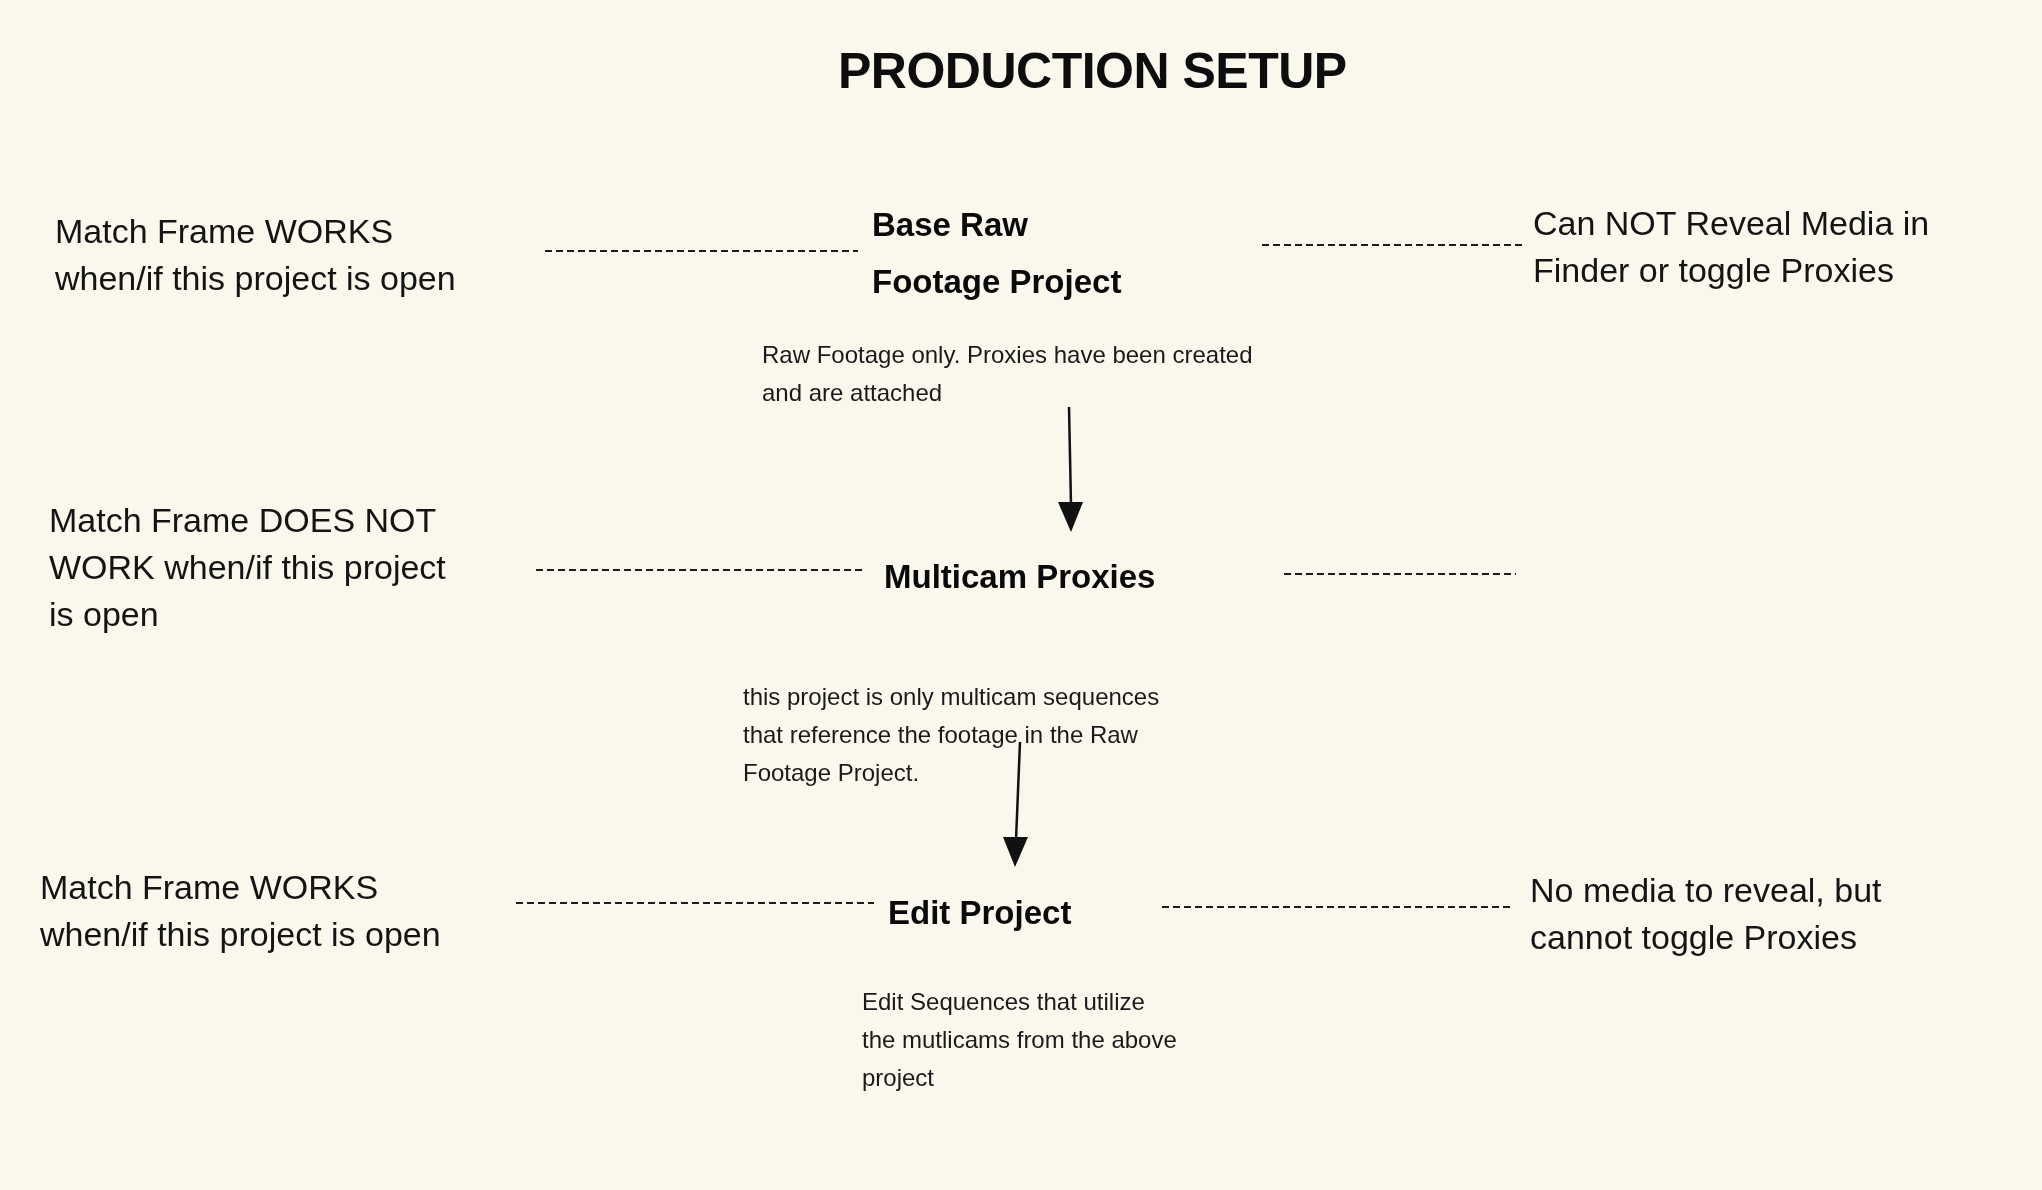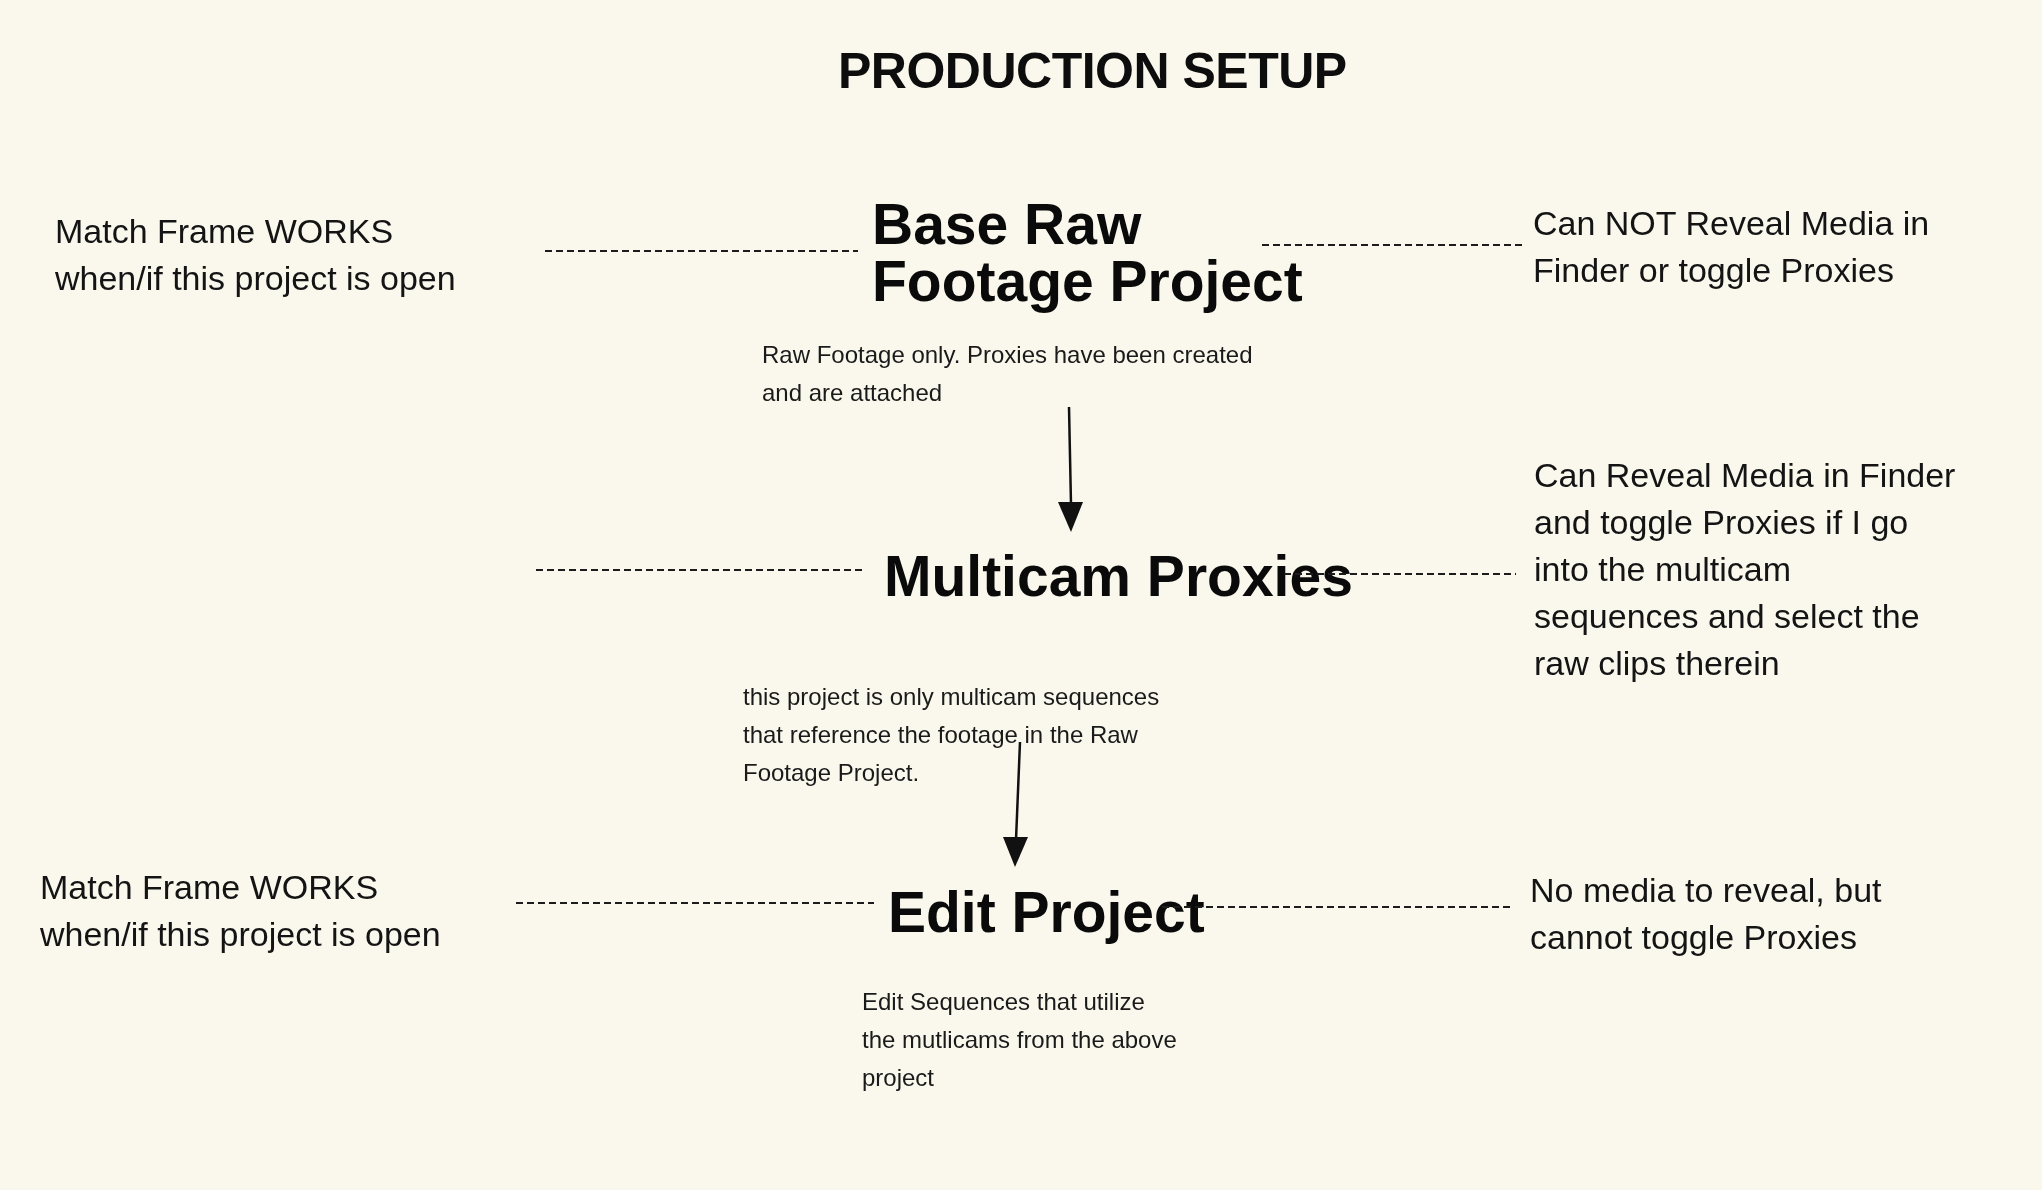--- a/index.html
+++ b/index.html
@@ -17,21 +17,21 @@
   }
   .abs{position:absolute;}
   .page-title{
     font-size:50px;
     font-weight:bold;
     color:#0d0d0d;
     letter-spacing:-0.5px;
     white-space:nowrap;
   }
   .node-title{
-    font-size:57px;
+    font-size:33px;
     font-weight:bold;
     color:#0a0a0a;
     line-height:57px;
     white-space:pre-line;
   }
   .node-desc{
     font-size:24px;
     line-height:38px;
     color:#1a1a1a;
     white-space:pre-line;
@@ -71,32 +71,30 @@
   <div class="abs node-desc" style="left:762px;top:336px;">Raw Footage only. Proxies have been created
 and are attached</div>
 
   <div class="abs" style="left:1053px;top:405px;">
     <svg width="34" height="130" viewBox="0 0 34 130">
       <line x1="16" y1="2" x2="18" y2="100" stroke="#111" stroke-width="2.5"></line>
       <polygon points="18,127 5,97 30,97" fill="#111"></polygon>
     </svg>
   </div>
 
+  <div class="abs annotation" style="left:49px;top:497px;">Match Frame DOES NOT
+WORK when/if this project
+is open</div>
 
   <div class="abs dash-line" style="left:536px;top:569px;width:330px;"></div>
 
   <div class="abs node-title" style="left:884px;top:548px;">Multicam Proxies</div>
 
   <div class="abs dash-line" style="left:1284px;top:573px;width:232px;"></div>
 
-  <div class="abs annotation" style="left:1534px;top:452px;">Can Reveal Media in Finder
-and toggle Proxies if I go
-into the multicam
-sequences and select the
-raw clips therein</div>
 
   <div class="abs node-desc" style="left:743px;top:634px;margin-top:44px;">this project is only multicam sequences
 that reference the footage in the Raw
 Footage Project.</div>
 
   <div class="abs" style="left:999px;top:740px;">
     <svg width="34" height="130" viewBox="0 0 34 130">
       <line x1="21" y1="2" x2="17" y2="100" stroke="#111" stroke-width="2.5"></line>
       <polygon points="16,127 4,97 29,97" fill="#111"></polygon>
     </svg>

